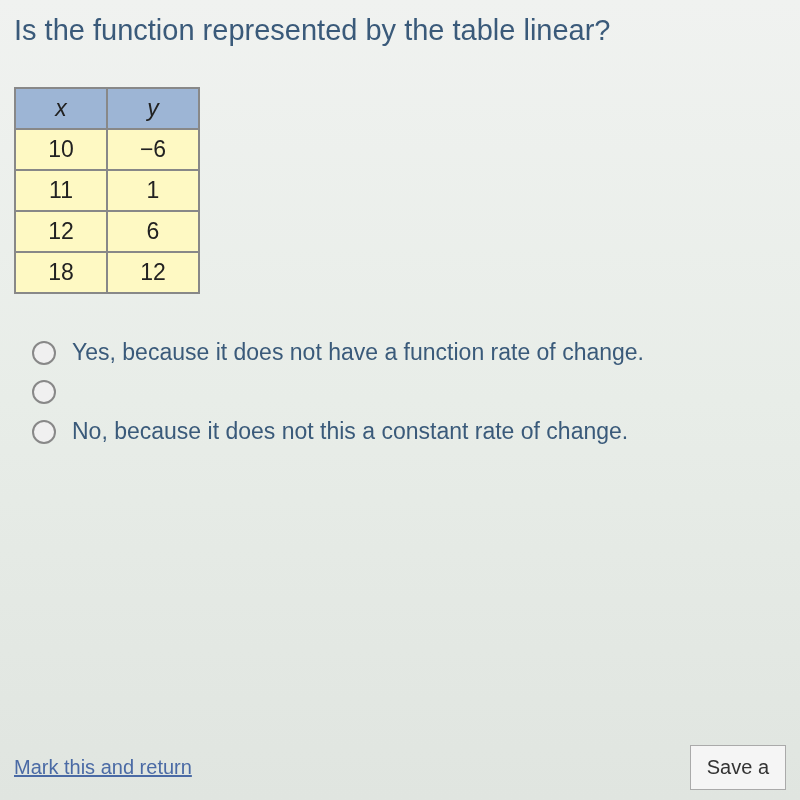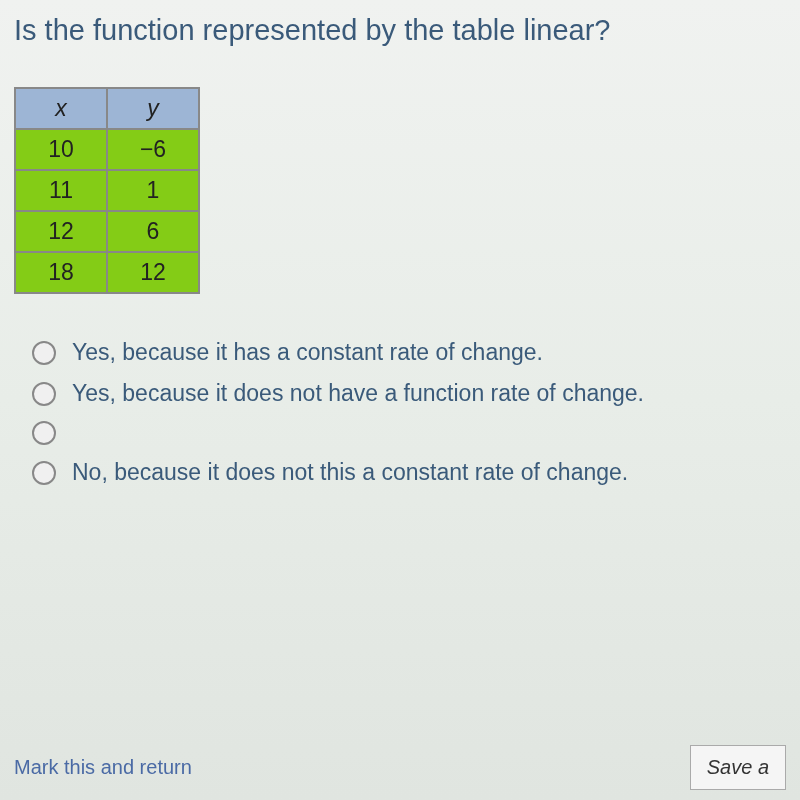--- a/index.html
+++ b/index.html
@@ -27,21 +27,21 @@
       color: #222;
       font-weight: normal;
       font-style: italic;
       font-size: 23px;
       padding: 6px 0;
       border: 2px solid #888;
       width: 90px;
       text-align: center;
     }
     .data-table td {
-      background: #84cc16;
+      background: #fef9c3;
       color: #222;
       font-size: 23px;
       padding: 6px 0;
       border: 2px solid #888;
       width: 90px;
       text-align: center;
     }
     .options {
       margin-left: 18px;
     }
@@ -65,30 +65,30 @@
       position: absolute;
       bottom: 10px;
       left: 14px;
       right: 14px;
       display: flex;
       justify-content: space-between;
       align-items: center;
     }
     .mark-return {
       color: #4a6aa5;
+      text-decoration: underline;
       font-size: 20px;
       cursor: pointer;
     }
     .save-btn {
       padding: 10px 16px;
       background: #f5f5f5;
       border: 1px solid #aaa;
       font-size: 20px;
       color: #333;
-      font-style: italic;
     }
   </style>
 </head>
 <body>
 
 <div class="question">Is the function represented by the table linear?</div>
 
 <table class="data-table">
   <tbody>
       <tr>
@@ -110,24 +110,20 @@
   <tr>
     <td>18</td>
     <td>12</td>
   </tr>
 </tbody>
   </table>
 
 <div class="options">
   <div class="option">
     <div class="radio"></div>
-    <span>Yes, because it has a constant rate of change.</span>
-  </div>
-  <div class="option">
-    <div class="radio"></div>
     <span>Yes, because it does not have a function rate of change.</span>
   </div>
   <div class="option">
     <div class="radio"></div>
   </div>
   <div class="option">
     <div class="radio"></div>
     <span>No, because it does not this a constant rate of change.</span>
   </div>
 </div>

